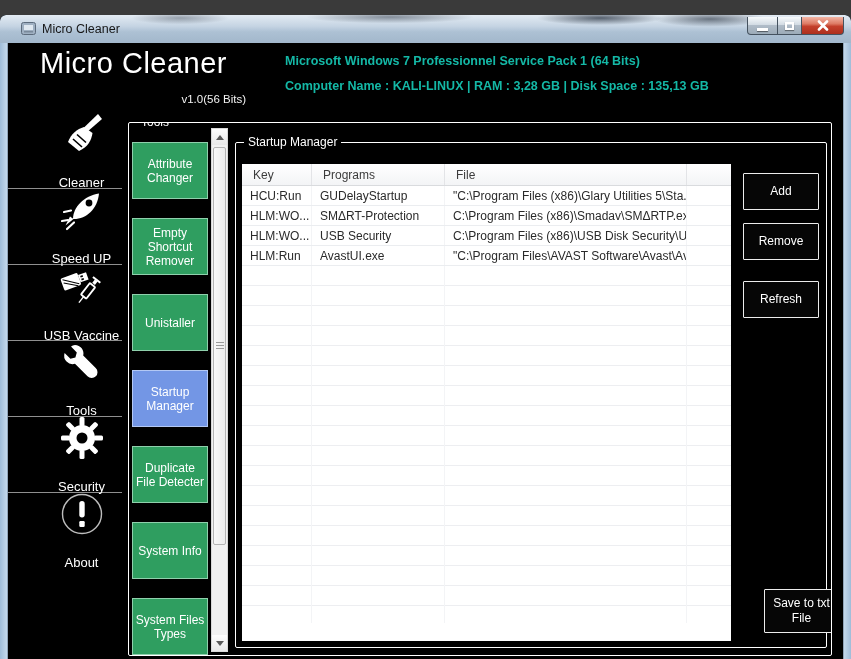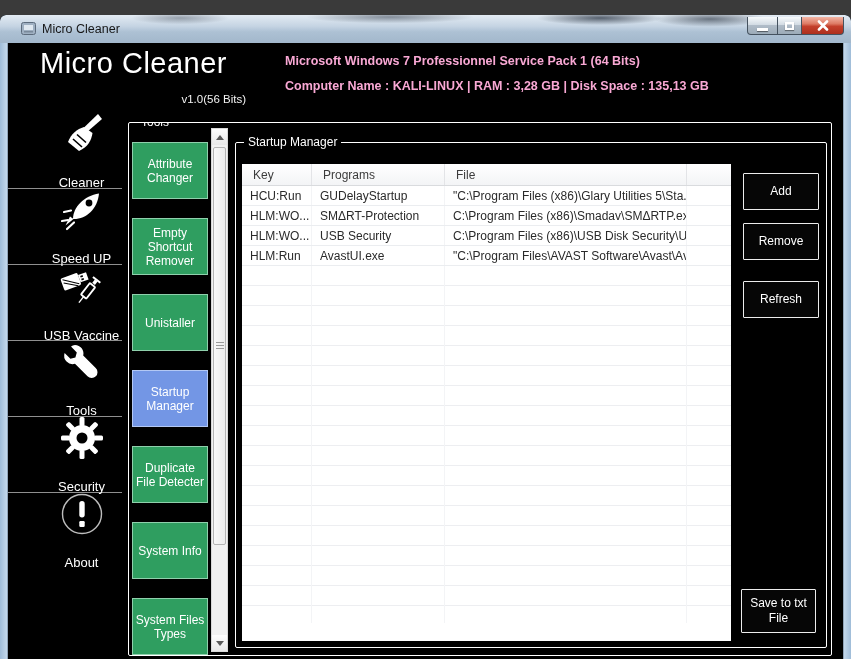--- a/index.html
+++ b/index.html
@@ -42,21 +42,21 @@
 
   
   .client{ position:absolute; left:8px; top:28px; width:835px; height:623px;
            background:#000; overflow:hidden; color:#fff; }
 
   .app-title{ position:absolute; left:32px; top:4px; font-size:29px; color:#fff;
               letter-spacing:.5px; font-weight:400; }
   .app-version{ position:absolute; left:30px; top:50px; width:208px; text-align:right;
                 font-size:11.5px; color:#f2f2f2; }
   .sysinfo{ position:absolute; left:277px; top:10px; font-size:12.5px; font-weight:700;
-            color:#f9a8d4; line-height:16px; }
+            color:#14b8a6; line-height:16px; }
   .sysinfo .line2{ margin-top:9px; }
 
   
   .sidebar{ position:absolute; left:0; top:70px; width:114px; }
   .side-item{ height:76px; display:flex; flex-direction:column; align-items:center;
               justify-content:center; gap:19px; border-bottom:1px solid #8f8f8f; cursor:pointer;padding-left:33px;}
   .side-item:last-child{ border-bottom:none; }
   .side-icon{ width:46px; height:46px; display:flex; align-items:center; justify-content:center;}
   .side-icon svg{ width:44px; height:44px; }
   .side-item.big .side-icon svg{ width:54px; height:54px;}
@@ -107,21 +107,21 @@
   .c-key{ width:70px; } .c-prog{ width:133px; } .c-file{ width:242px; } .c-x{ width:44px; border-right:none !important; }
   .tfill{ height:357px;
     background:repeating-linear-gradient(180deg,#fff 0 19px, #edeef1 19px 20px); position:relative;}
   .vline{ position:absolute; top:0; bottom:0; width:1px; background:#f3f4f6; }
 
   .act-btn{ position:absolute; left:507px; width:76px; height:37px; background:#060606;
             border:1px solid #ececec; border-radius:1px; color:#fff; font-size:12px;
             display:flex; align-items:center; justify-content:center; text-align:center;
             line-height:15px; cursor:pointer; font-family:"Liberation Sans", sans-serif;}
   .b-add{ top:30px; } .b-remove{ top:80px; } .b-refresh{ top:138px; }
-  .b-save{ top:446px; left:505px; width:75px; height:44px; padding:4px; }
+  .b-save{ top:446px; left:528px; width:75px; height:44px; padding:4px; }
 </style>
 </head>
 <body>
 
 <div id="window">
 
   <div class="titlebar">
     <svg class="win-icon" viewBox="0 0 15 13">
       <rect x="0.5" y="0.5" width="14" height="12" rx="2" fill="#9fb0c2" stroke="#5c6b7c"></rect>
       <rect x="3" y="3" width="9" height="5" fill="#dfe8f0"></rect>

